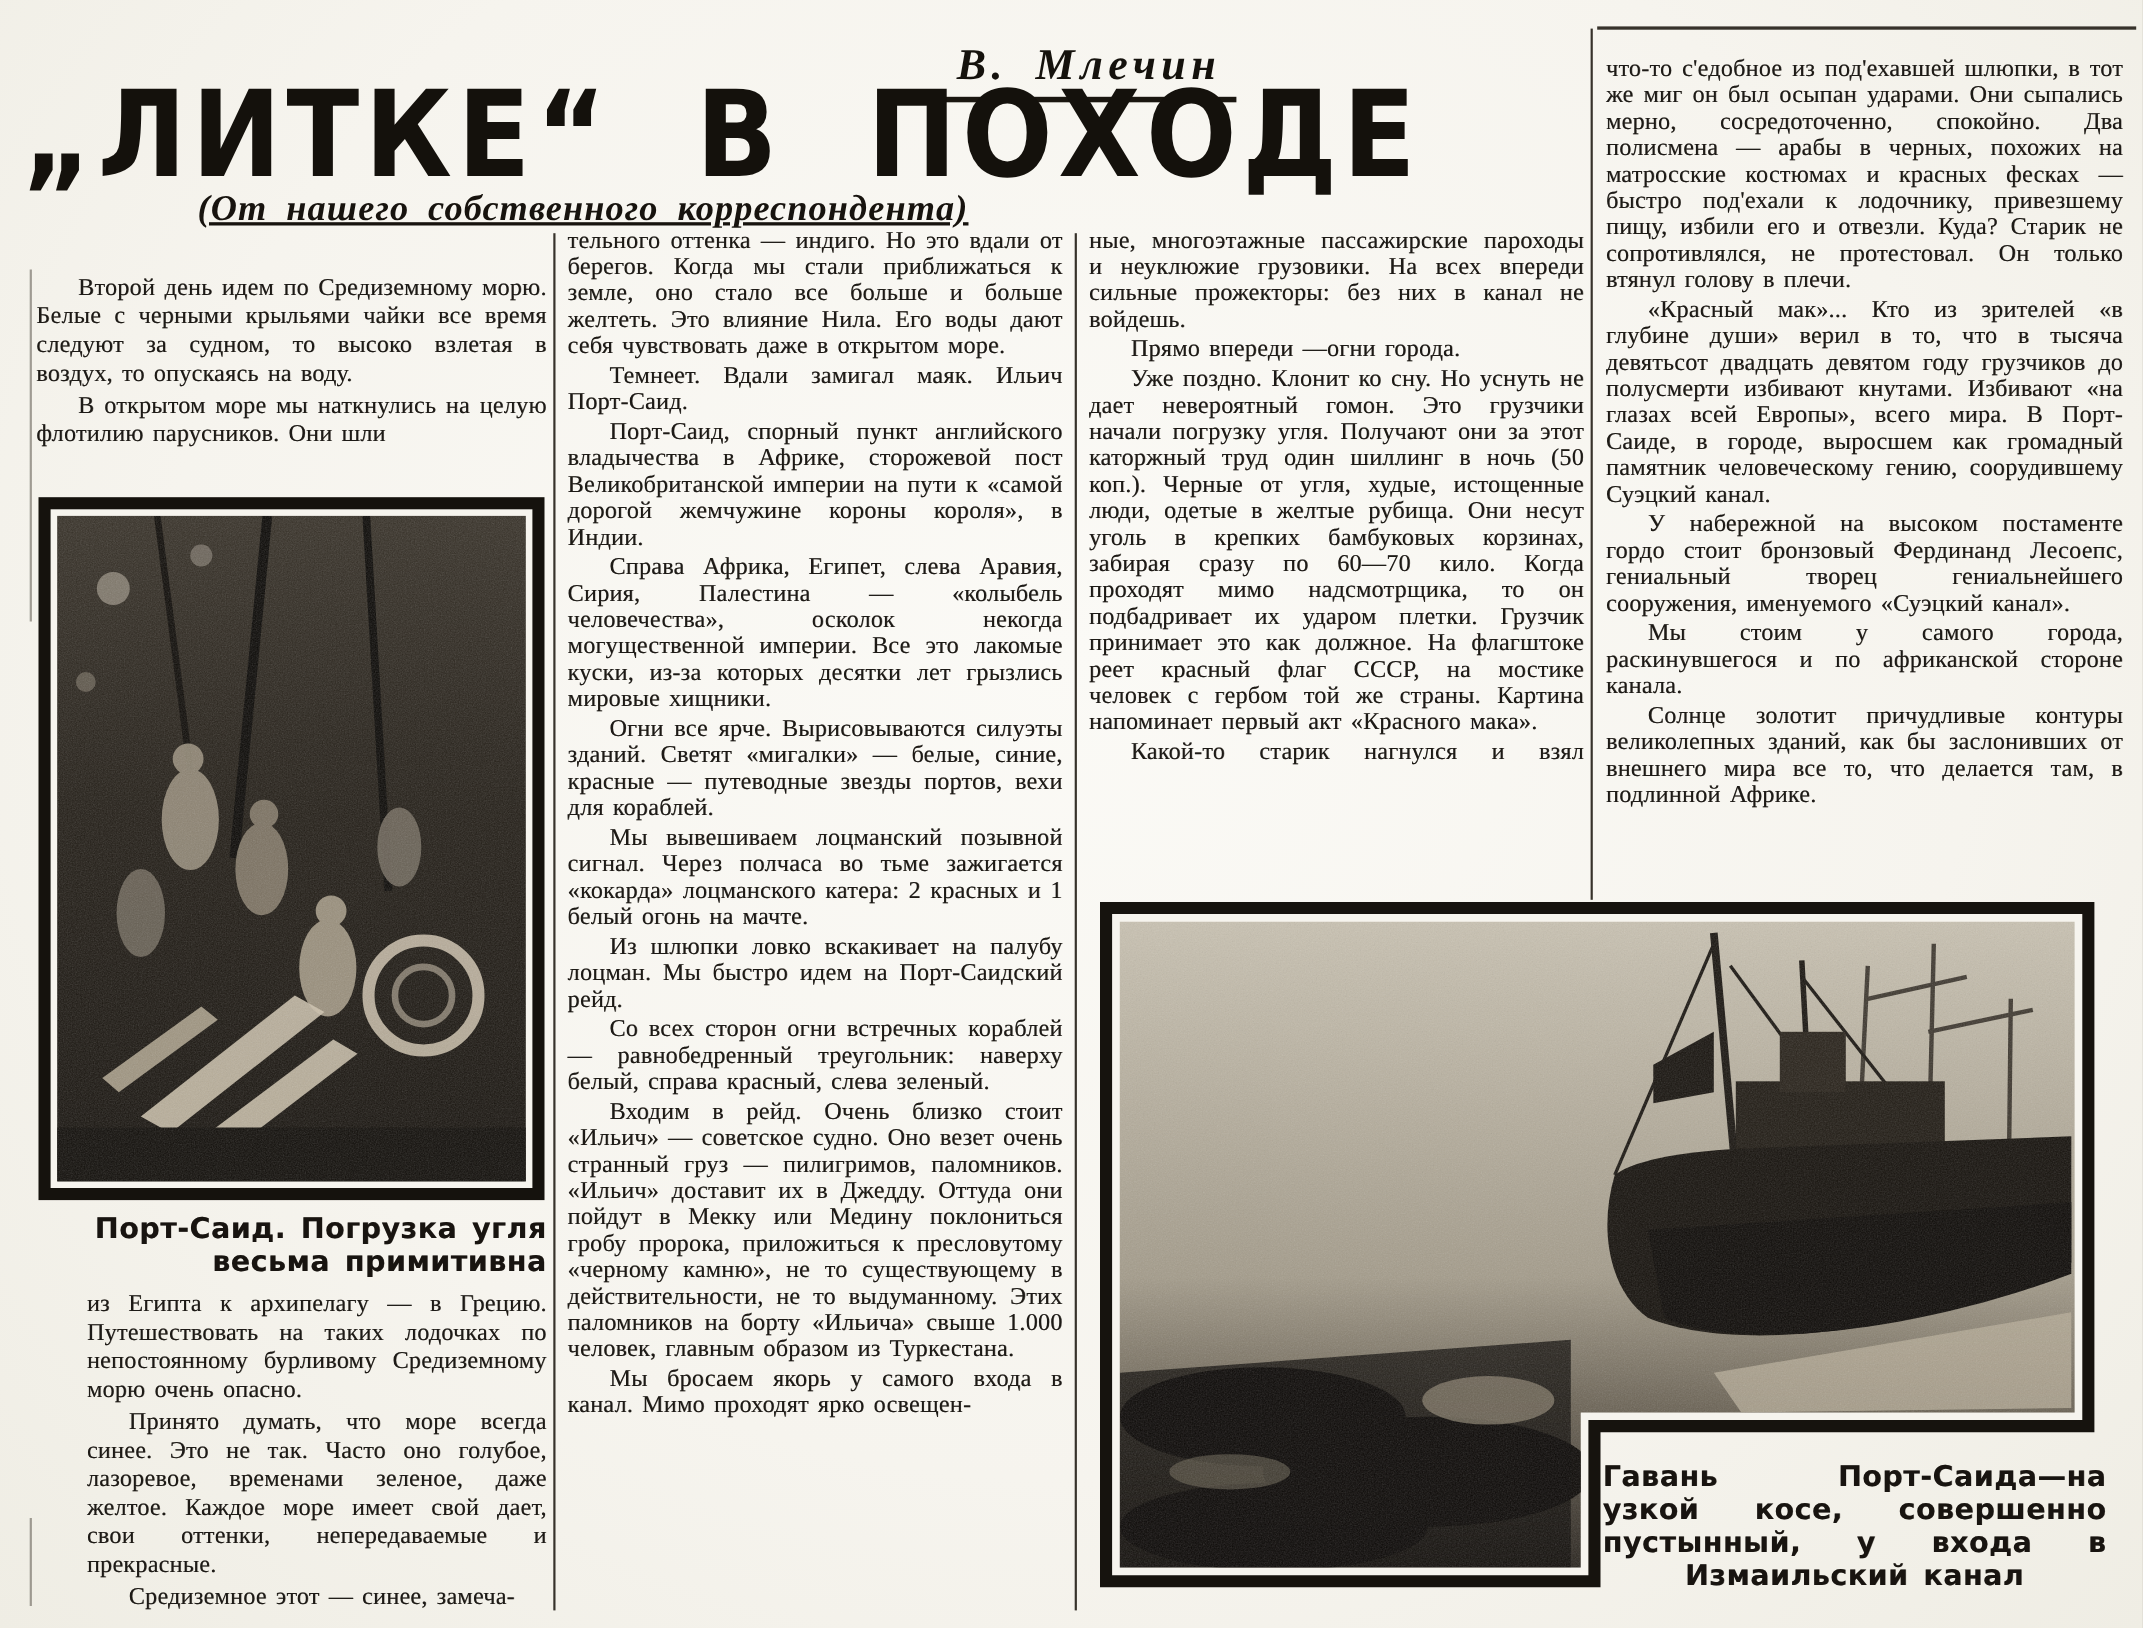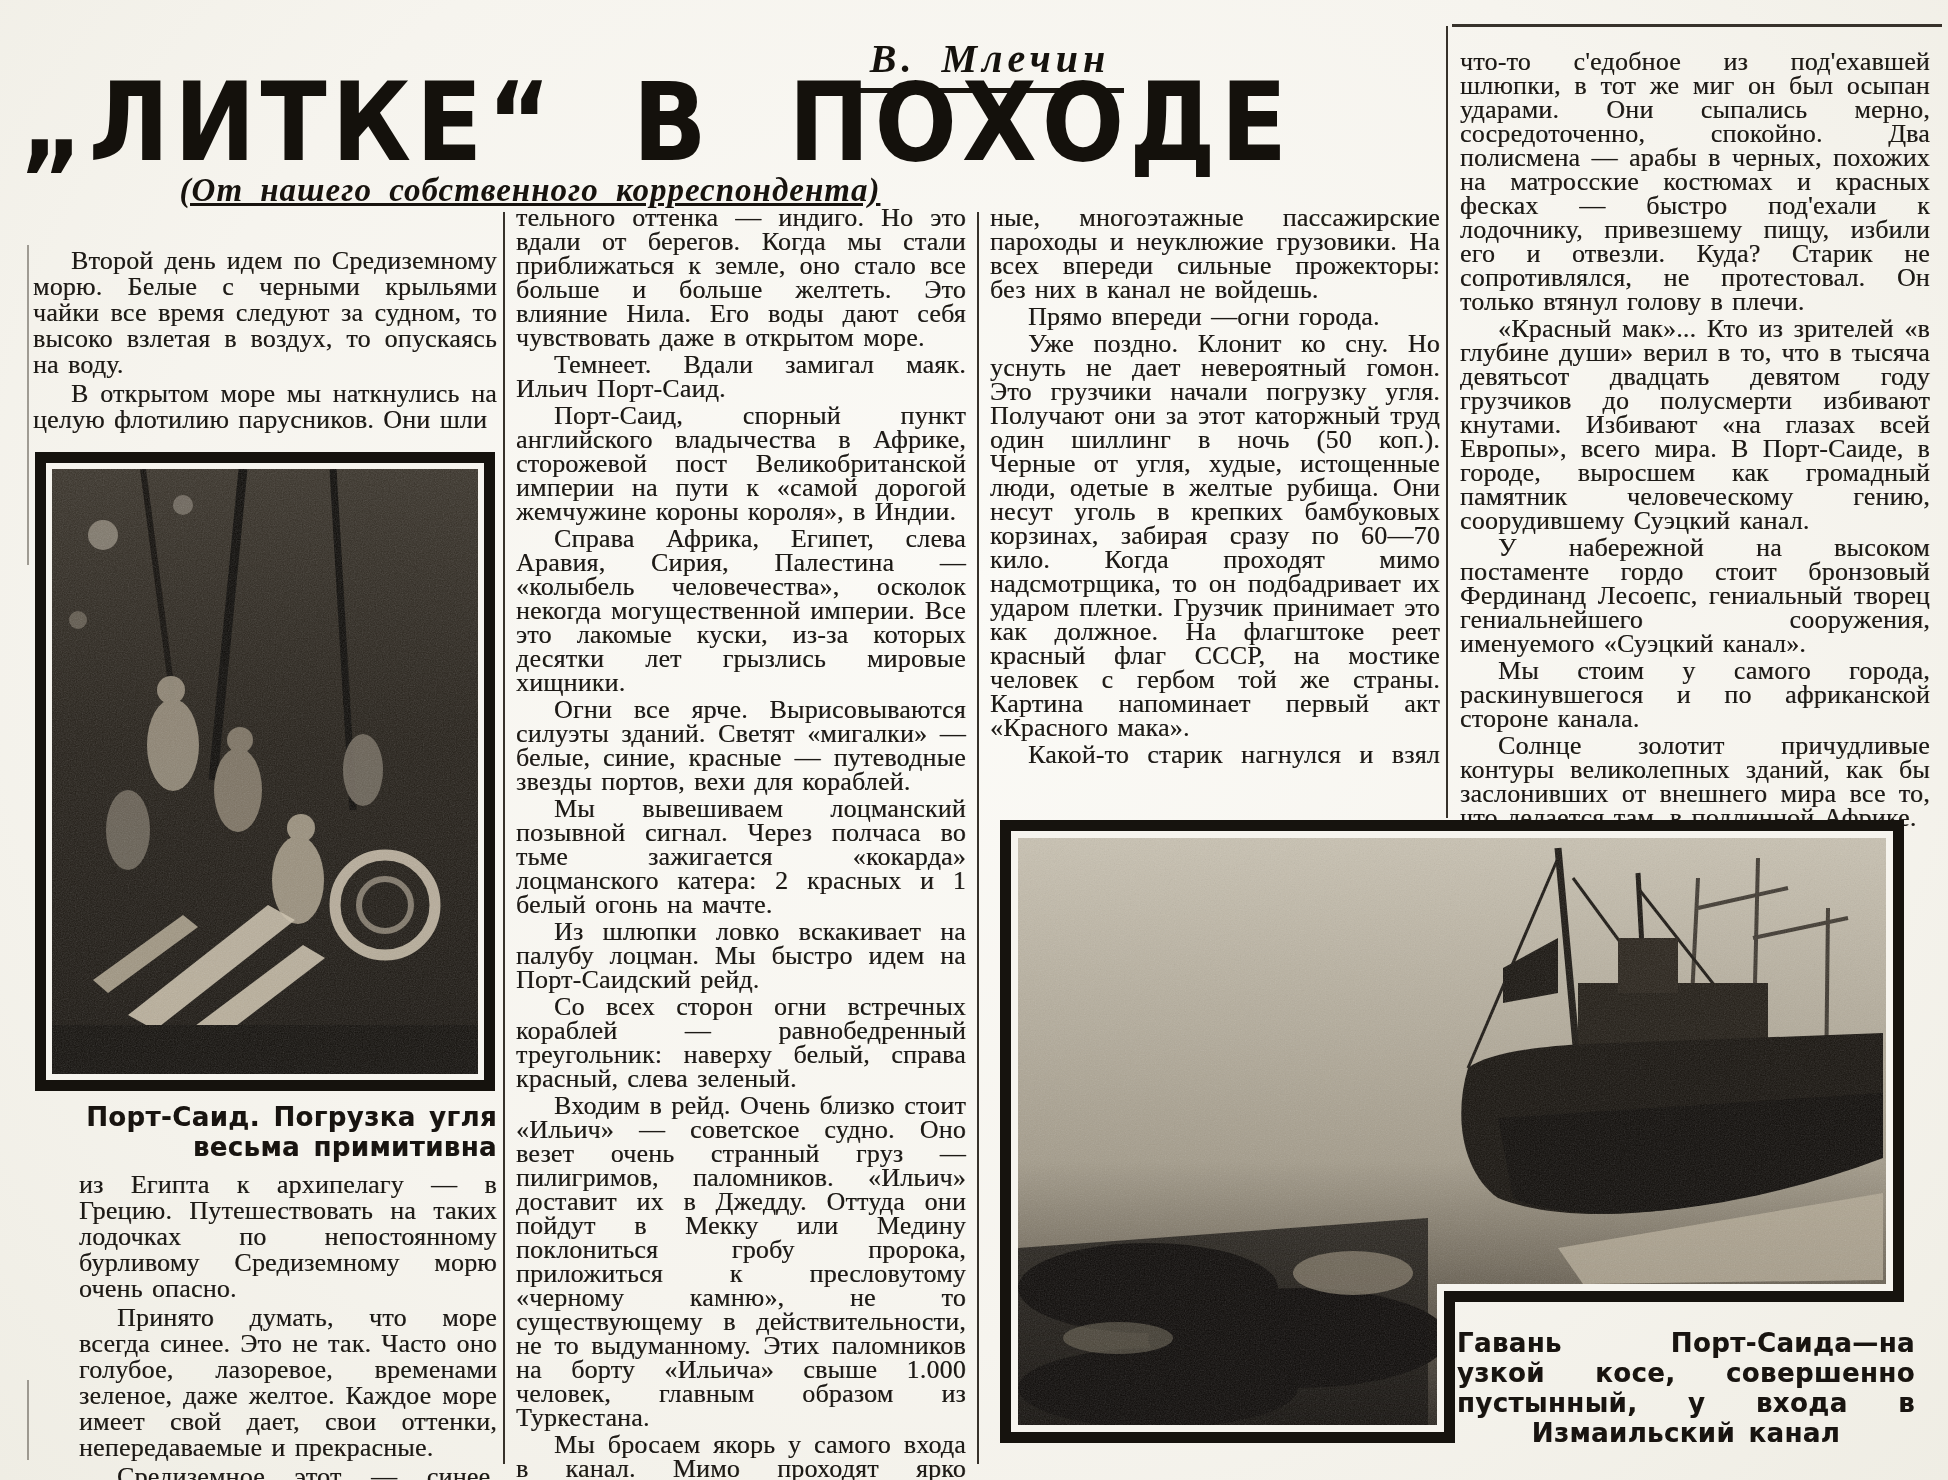--- a/index.html
+++ b/index.html
@@ -25,21 +25,21 @@
     color:#14110c; text-align:center;
   }
   .subtitle {
     font:bold italic 33px/1 "Liberation Serif", serif;
     word-spacing:8px; letter-spacing:1px; color:#17130e; text-align:center;
   }
   
   .col { text-align:justify; }
   .para {
     margin:0 0 3px 0; text-indent:38px; text-align:justify;
-    font-size:26px; line-height:24px;
+    font-size:22px; line-height:24px;
     letter-spacing:0.2px; word-spacing:2.5px;
     text-shadow:0.35px 0 0 rgba(30,24,18,0.55);
     hyphens:none;
   }
   .para.cont { text-indent:0; }
   .para.wide-last { text-align-last:justify; }
   .col1-top .para { line-height:26px; }
   .col1-bot .para { line-height:26px;margin-left:46px; }
   .rule-v { width:2px; background:#37322b; }
   .rule-h { height:3px; background:#37322b; }

